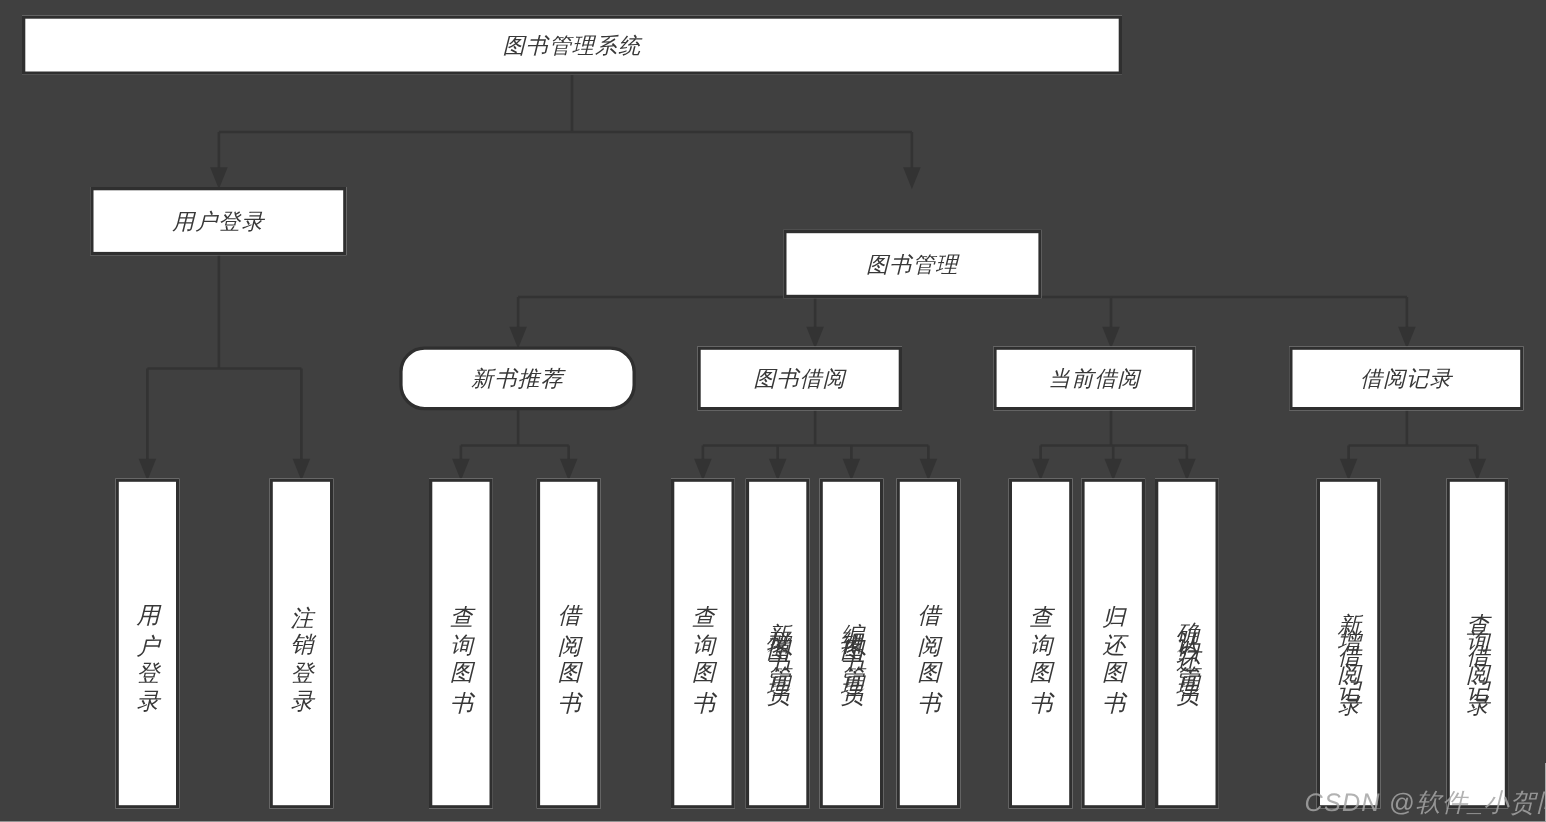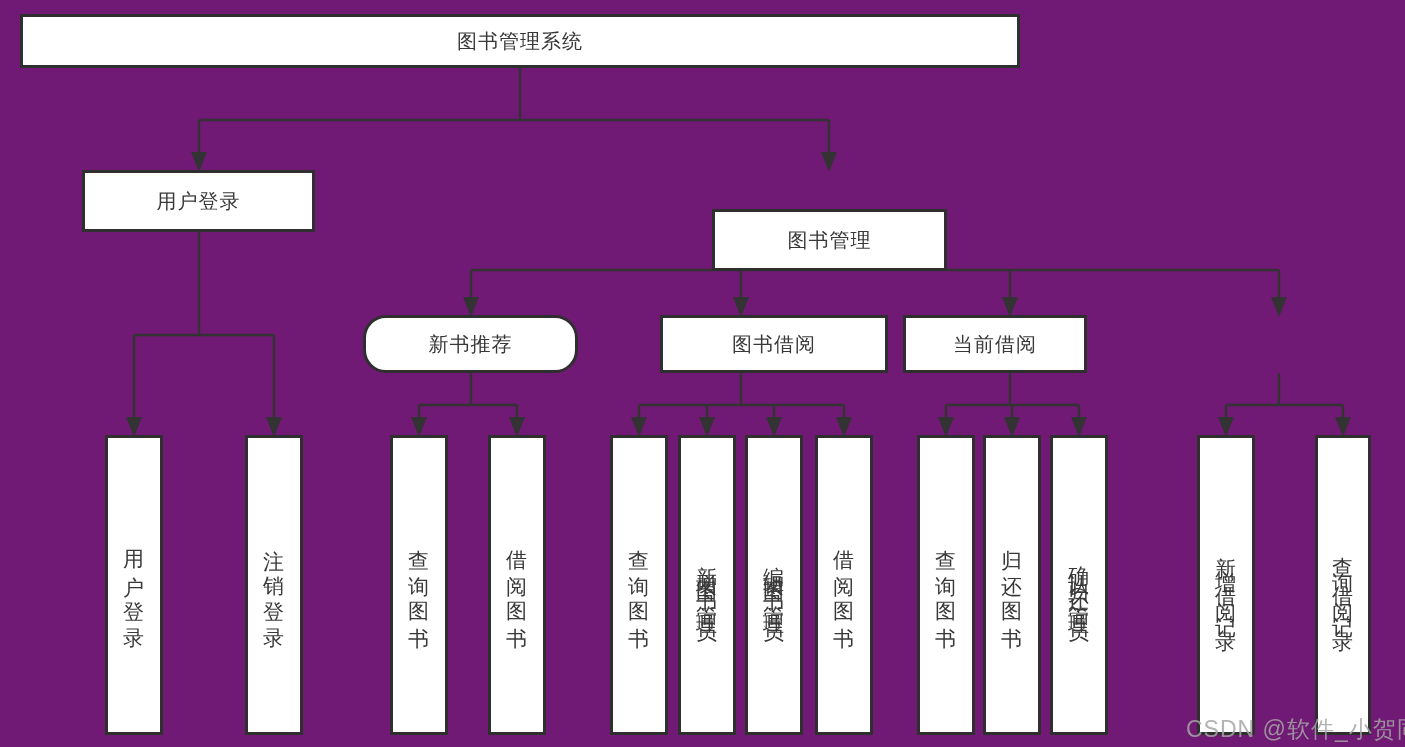--- a/index.html
+++ b/index.html
@@ -5,22 +5,23 @@
   html, body {
     margin: 0;
     padding: 0;
     background: #ffffff;
     font-family: "Liberation Sans", "DejaVu Sans", sans-serif;
   }
   #stage {
     position: relative;
     width: 1405px;
     height: 747px;
-    background: #701a75;
+    background: #404040;
     overflow: hidden;
+    font-style: italic;
   }
   #connectors {
     position: absolute;
     left: 0; top: 0;
     width: 1405px;
     height: 747px;
   }
   #connectors line {
     stroke: #333333;
     stroke-width: 2.4;
@@ -40,21 +41,21 @@
     color: #383838;
     font-size: 20px;
     letter-spacing: 1px;
     white-space: nowrap;
   }
   .root-box   { left: 20px;  top: 14px;  width: 1000px; height: 54px; }
   .lv2-a      { left: 82px;  top: 170px; width: 233px;  height: 62px; }
   .lv2-b      { left: 712px; top: 170px; width: 235px;  height: 62px; margin-top: 39px; }
   .lv3        { top: 315px; height: 58px; }
   .lv3-0      { left: 363px;  width: 215px; border-radius: 23px; }
-  .lv3-1      { left: 634px;  width: 228px; margin-left: 26px; }
+  .lv3-1      { left: 634px;  width: 186px; }
   .lv3-2      { left: 903px;  width: 184px; }
   .lv3-3      { left: 1172px; width: 213px; }
   .leaf {
     position: absolute;
     top: 435px;
     height: 300px;
     width: 58px;
     box-sizing: border-box;
     border: 3px solid #2f2f2f;
     background: #ffffff;
@@ -190,20 +191,23 @@
 
   <div class="node lv3 lv3-0">
     <span>新书推荐</span>
   </div>
   <div class="node lv3 lv3-1">
     <span>图书借阅</span>
   </div>
   <div class="node lv3 lv3-2">
     <span>当前借阅</span>
   </div>
+  <div class="node lv3 lv3-3">
+    <span>借阅记录</span>
+  </div>
 
   <div class="leaf leaf-1">
     <span class="vtext v-short">用户登录</span>
   </div>
   <div class="leaf leaf-2">
     <span class="vtext v-short">注销登录</span>
   </div>
 
   <div class="leaf leaf-3">
     <span class="vtext v-short">查询图书</span>

